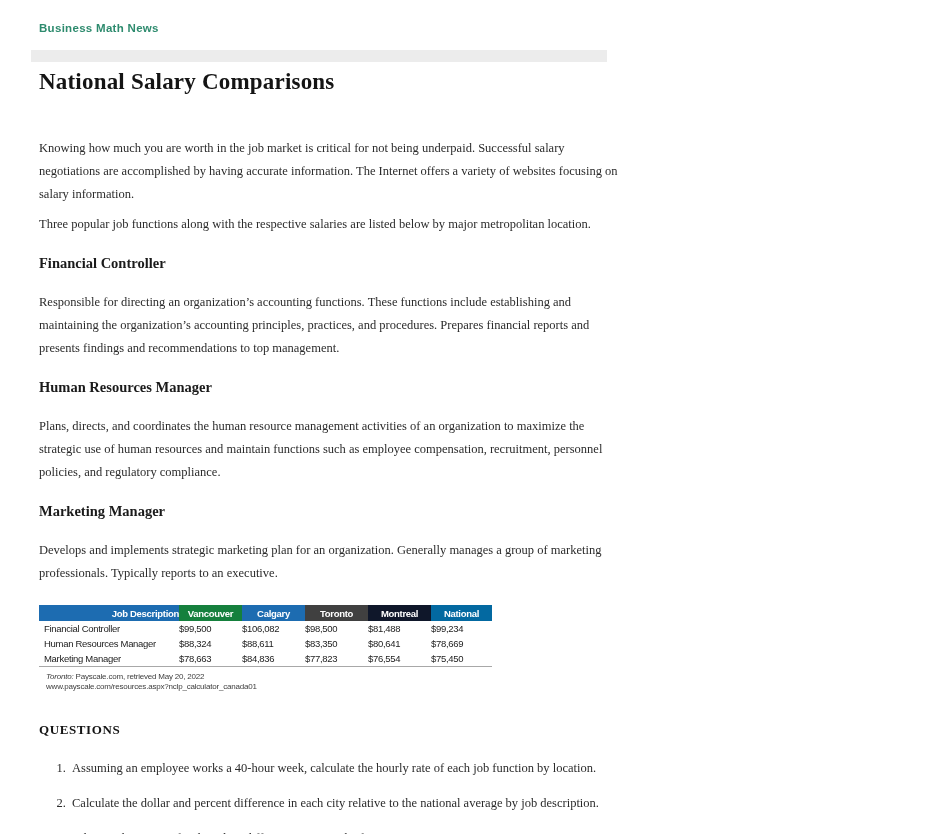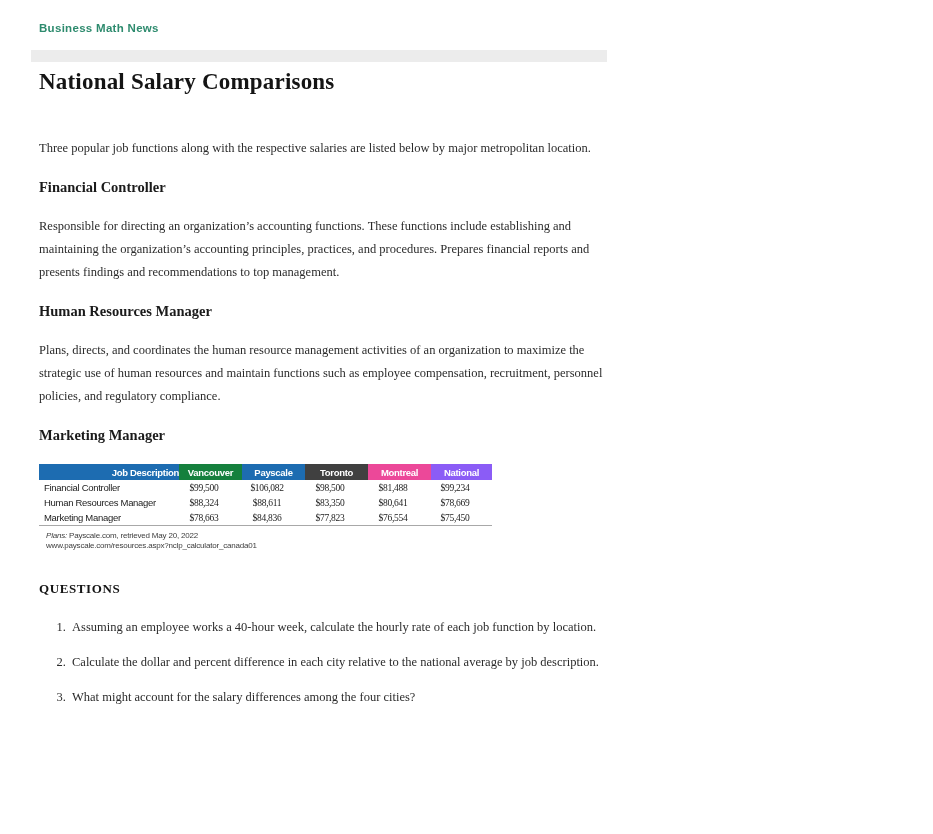--- a/index.html
+++ b/index.html
@@ -69,21 +69,21 @@
     text-align:center;
   }
   table.salary th.job-col{ text-align:right; padding-left:5px; }
   table.salary td{
     font-size:9.5px;
     color:#222222;
     height:15px;
     padding:0;
   }
   table.salary td.job{ padding-left:5px; }
-  table.salary td.val{ text-align:center; padding-right:13px;font-family:Liberation Serif, serif; }
+  table.salary td.val{ text-align:left; padding-right:13px; }
   table.salary tbody tr:last-child td{ border-bottom:1px solid #a8a8a8; }
   .source-note{
     font-family:"Liberation Sans",sans-serif;
     font-stretch:condensed;
     letter-spacing:-0.2px;
     font-size:8px;
     line-height:10px;
     color:#3d3d3d;
     margin:5px 0 0 7px;
   }
@@ -111,47 +111,49 @@
 <body>
 
 <div class="page">
 
   <div class="brand" style="color: rgb(46, 139, 110);">Business Math News</div>
 
   <div class="topbar"></div>
 
   <h1 class="article-title">National Salary Comparisons</h1>
 
+  <p class="body-text">Knowing how much you are worth in the job market is critical for not being underpaid. Successful salary negotiations are accomplished by having accurate information. The Internet offers a variety of websites focusing on salary information.</p>
   <p class="body-text">Three popular job functions along with the respective salaries are listed below by major metropolitan location.</p>
 
   <h2 class="section-heading">Financial Controller</h2>
   <p class="body-text">Responsible for directing an organization’s accounting functions. These functions include establishing and maintaining the organization’s accounting principles, practices, and procedures. Prepares financial reports and presents findings and recommendations to top management.</p>
 
   <h2 class="section-heading">Human Resources Manager</h2>
   <p class="body-text">Plans, directs, and coordinates the human resource management activities of an organization to maximize the strategic use of human resources and maintain functions such as employee compensation, recruitment, personnel policies, and regulatory compliance.</p>
 
   <h2 class="section-heading">Marketing Manager</h2>
+  <p class="body-text">Develops and implements strategic marketing plan for an organization. Generally manages a group of marketing professionals. Typically reports to an executive.</p>
 
   <table class="salary">
     <colgroup>
       <col style="width:140px">
       <col style="width:63px">
         <col style="width:63px">
         <col style="width:63px">
         <col style="width:63px">
         <col style="width:61px">
     </colgroup>
     <thead>
       <tr>
         <th class="job-col" style="background: rgb(29, 108, 177);">Job Description</th>
         <th style="background: #15803d;">Vancouver</th>
-        <th style="background: rgb(29, 108, 177);">Payscale</th>
+        <th style="background: rgb(29, 108, 177);">Calgary</th>
         <th style="background: #404040;">Toronto</th>
-        <th style="background: #ec4899;">Montreal</th>
-        <th style="background: #8b5cf6;">National</th>
+        <th style="background: #0f172a;">Montreal</th>
+        <th style="background: #0369a1;">National</th>
       </tr>
     </thead>
     <tbody>
       <tr>
         <td class="job">Financial Controller</td>
         <td class="val">$99,500</td>
         <td class="val">$106,082</td>
         <td class="val">$98,500</td>
         <td class="val">$81,488</td>
         <td class="val">$99,234</td>
@@ -169,21 +171,21 @@
         <td class="val">$78,663</td>
         <td class="val">$84,836</td>
         <td class="val">$77,823</td>
         <td class="val">$76,554</td>
         <td class="val">$75,450</td>
       </tr>
     </tbody>
   </table>
 
   <div class="source-note">
-    <span class="src-label">Plans:</span><span> Payscale.com, retrieved May 20, 2022</span><br>
+    <span class="src-label">Toronto:</span><span> Payscale.com, retrieved May 20, 2022</span><br>
     <span>www.payscale.com/resources.aspx?nclp_calculator_canada01</span>
   </div>
 
   <h3 class="questions-heading">QUESTIONS</h3>
 
   <ol class="questions">
     <li>Assuming an employee works a 40-hour week, calculate the hourly rate of each job function by location.</li>
     <li>Calculate the dollar and percent difference in each city relative to the national average by job description.</li>
     <li>What might account for the salary differences among the four cities?</li>
   </ol>

